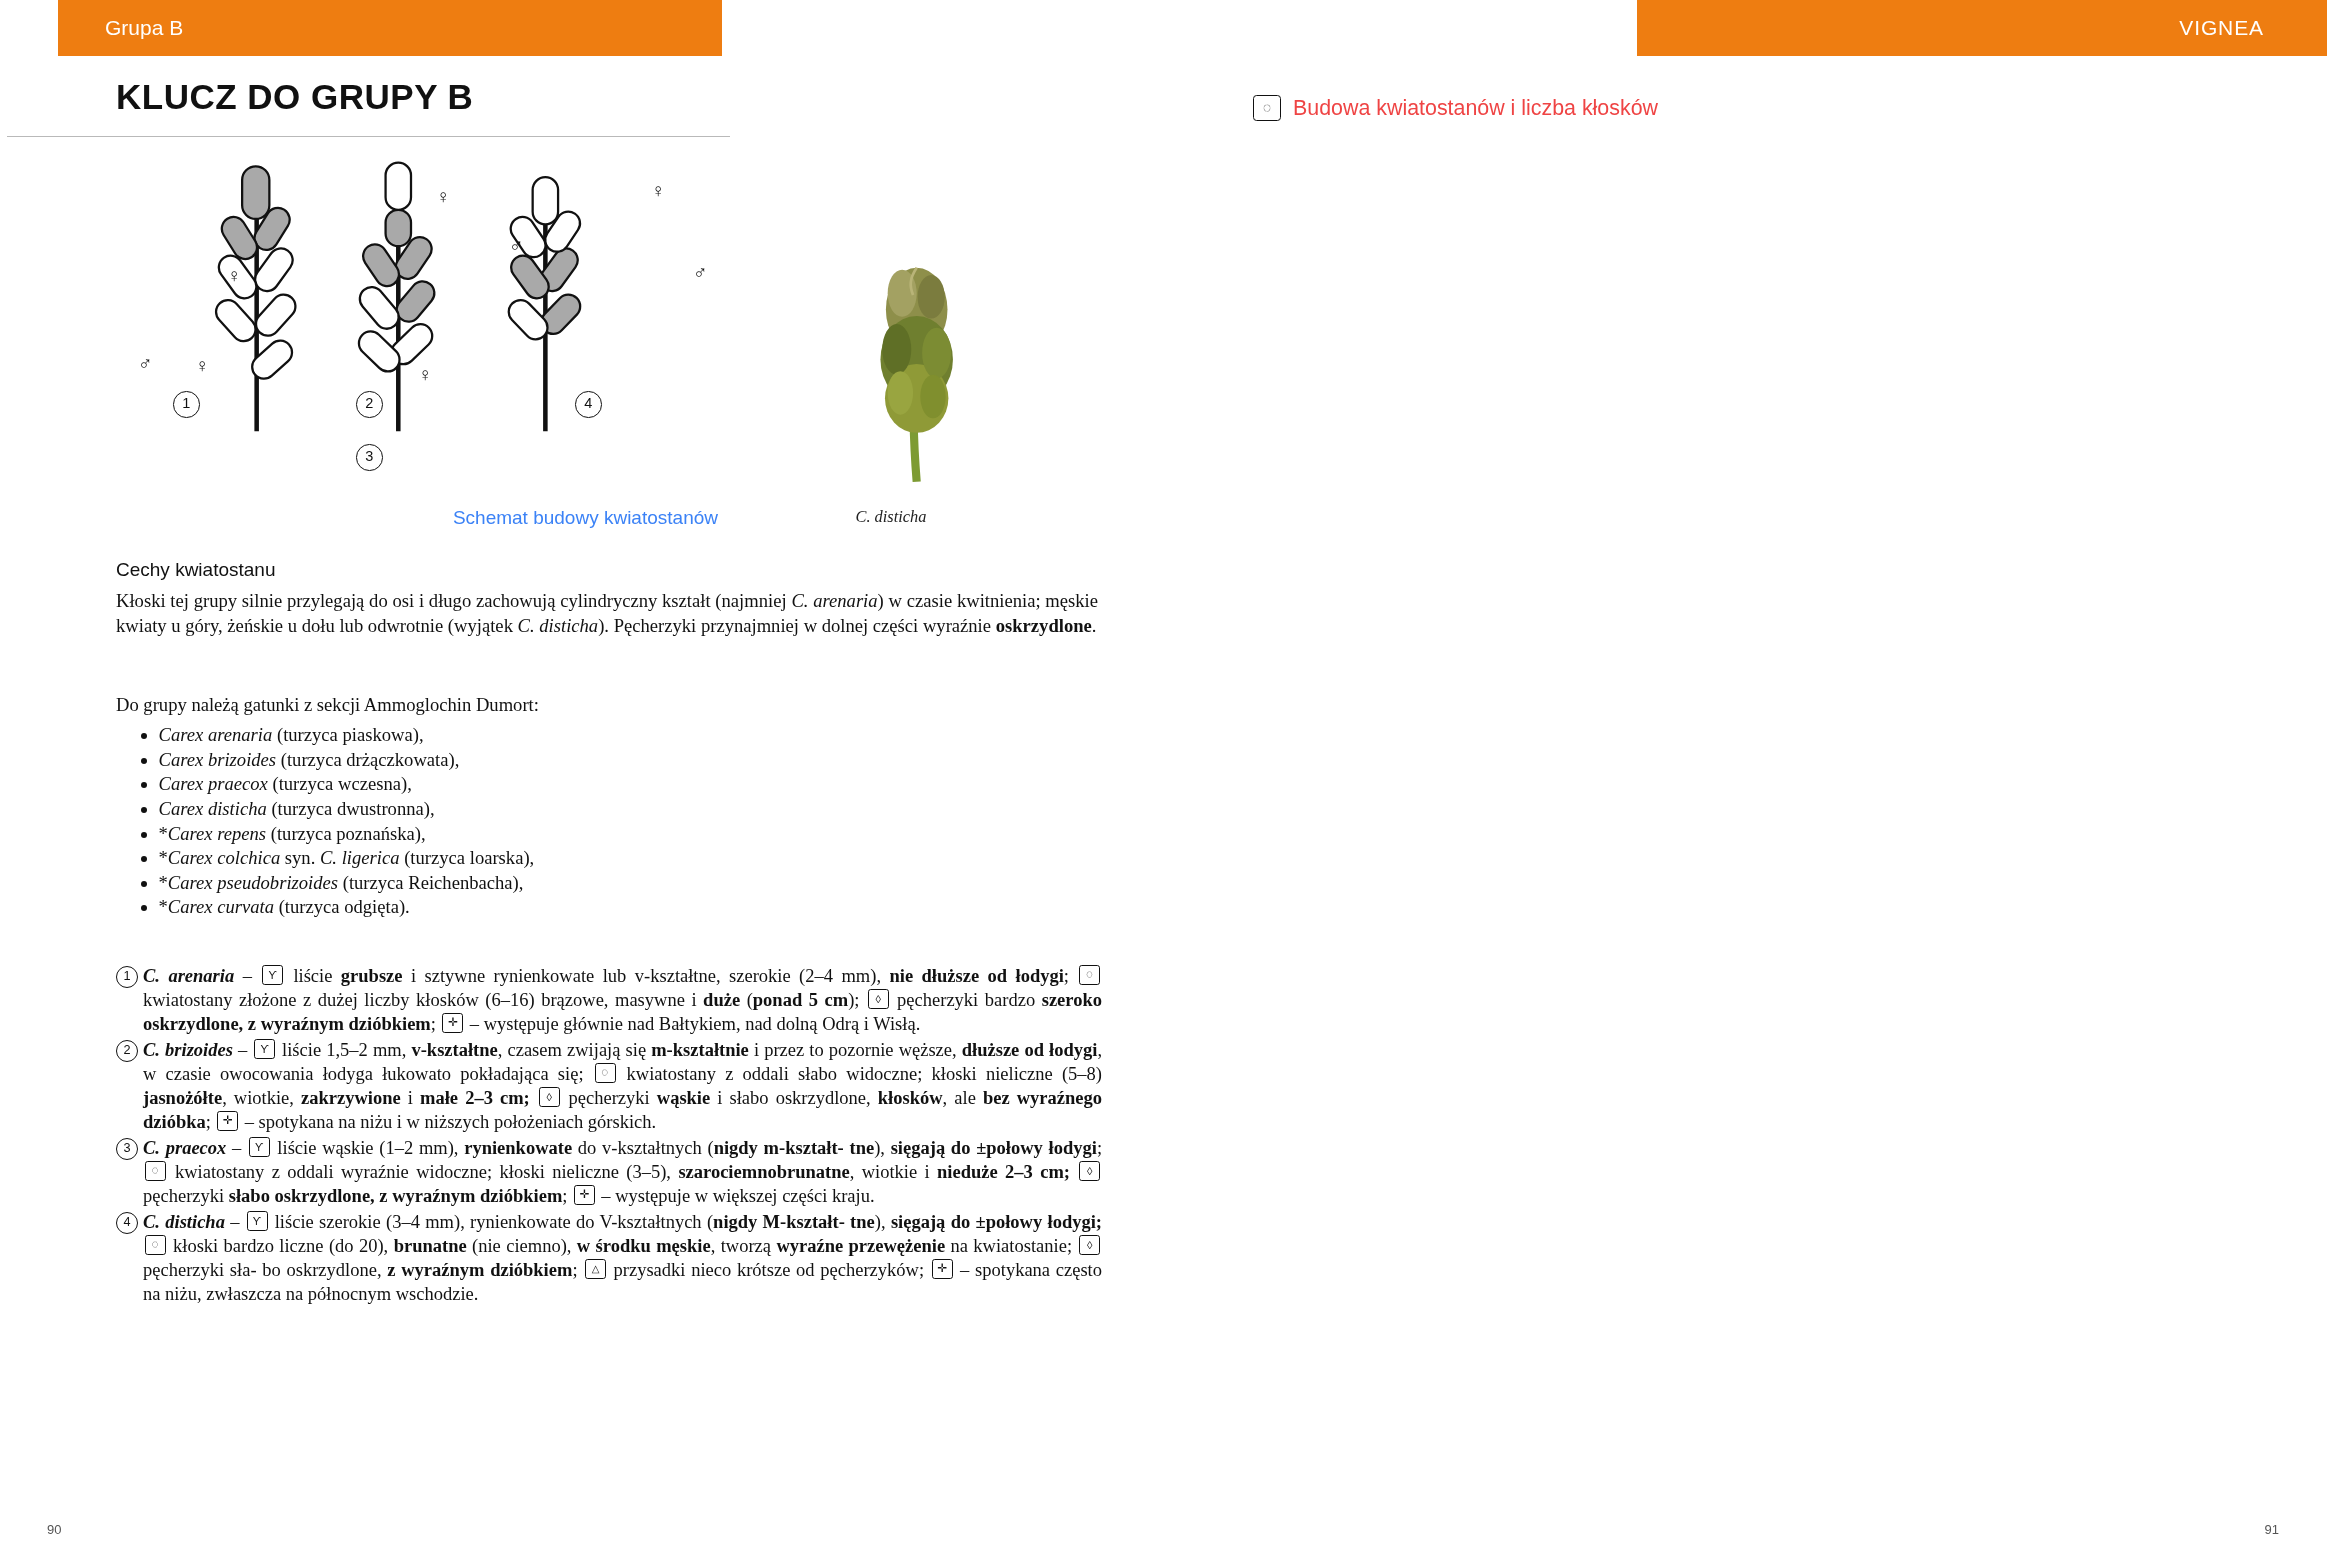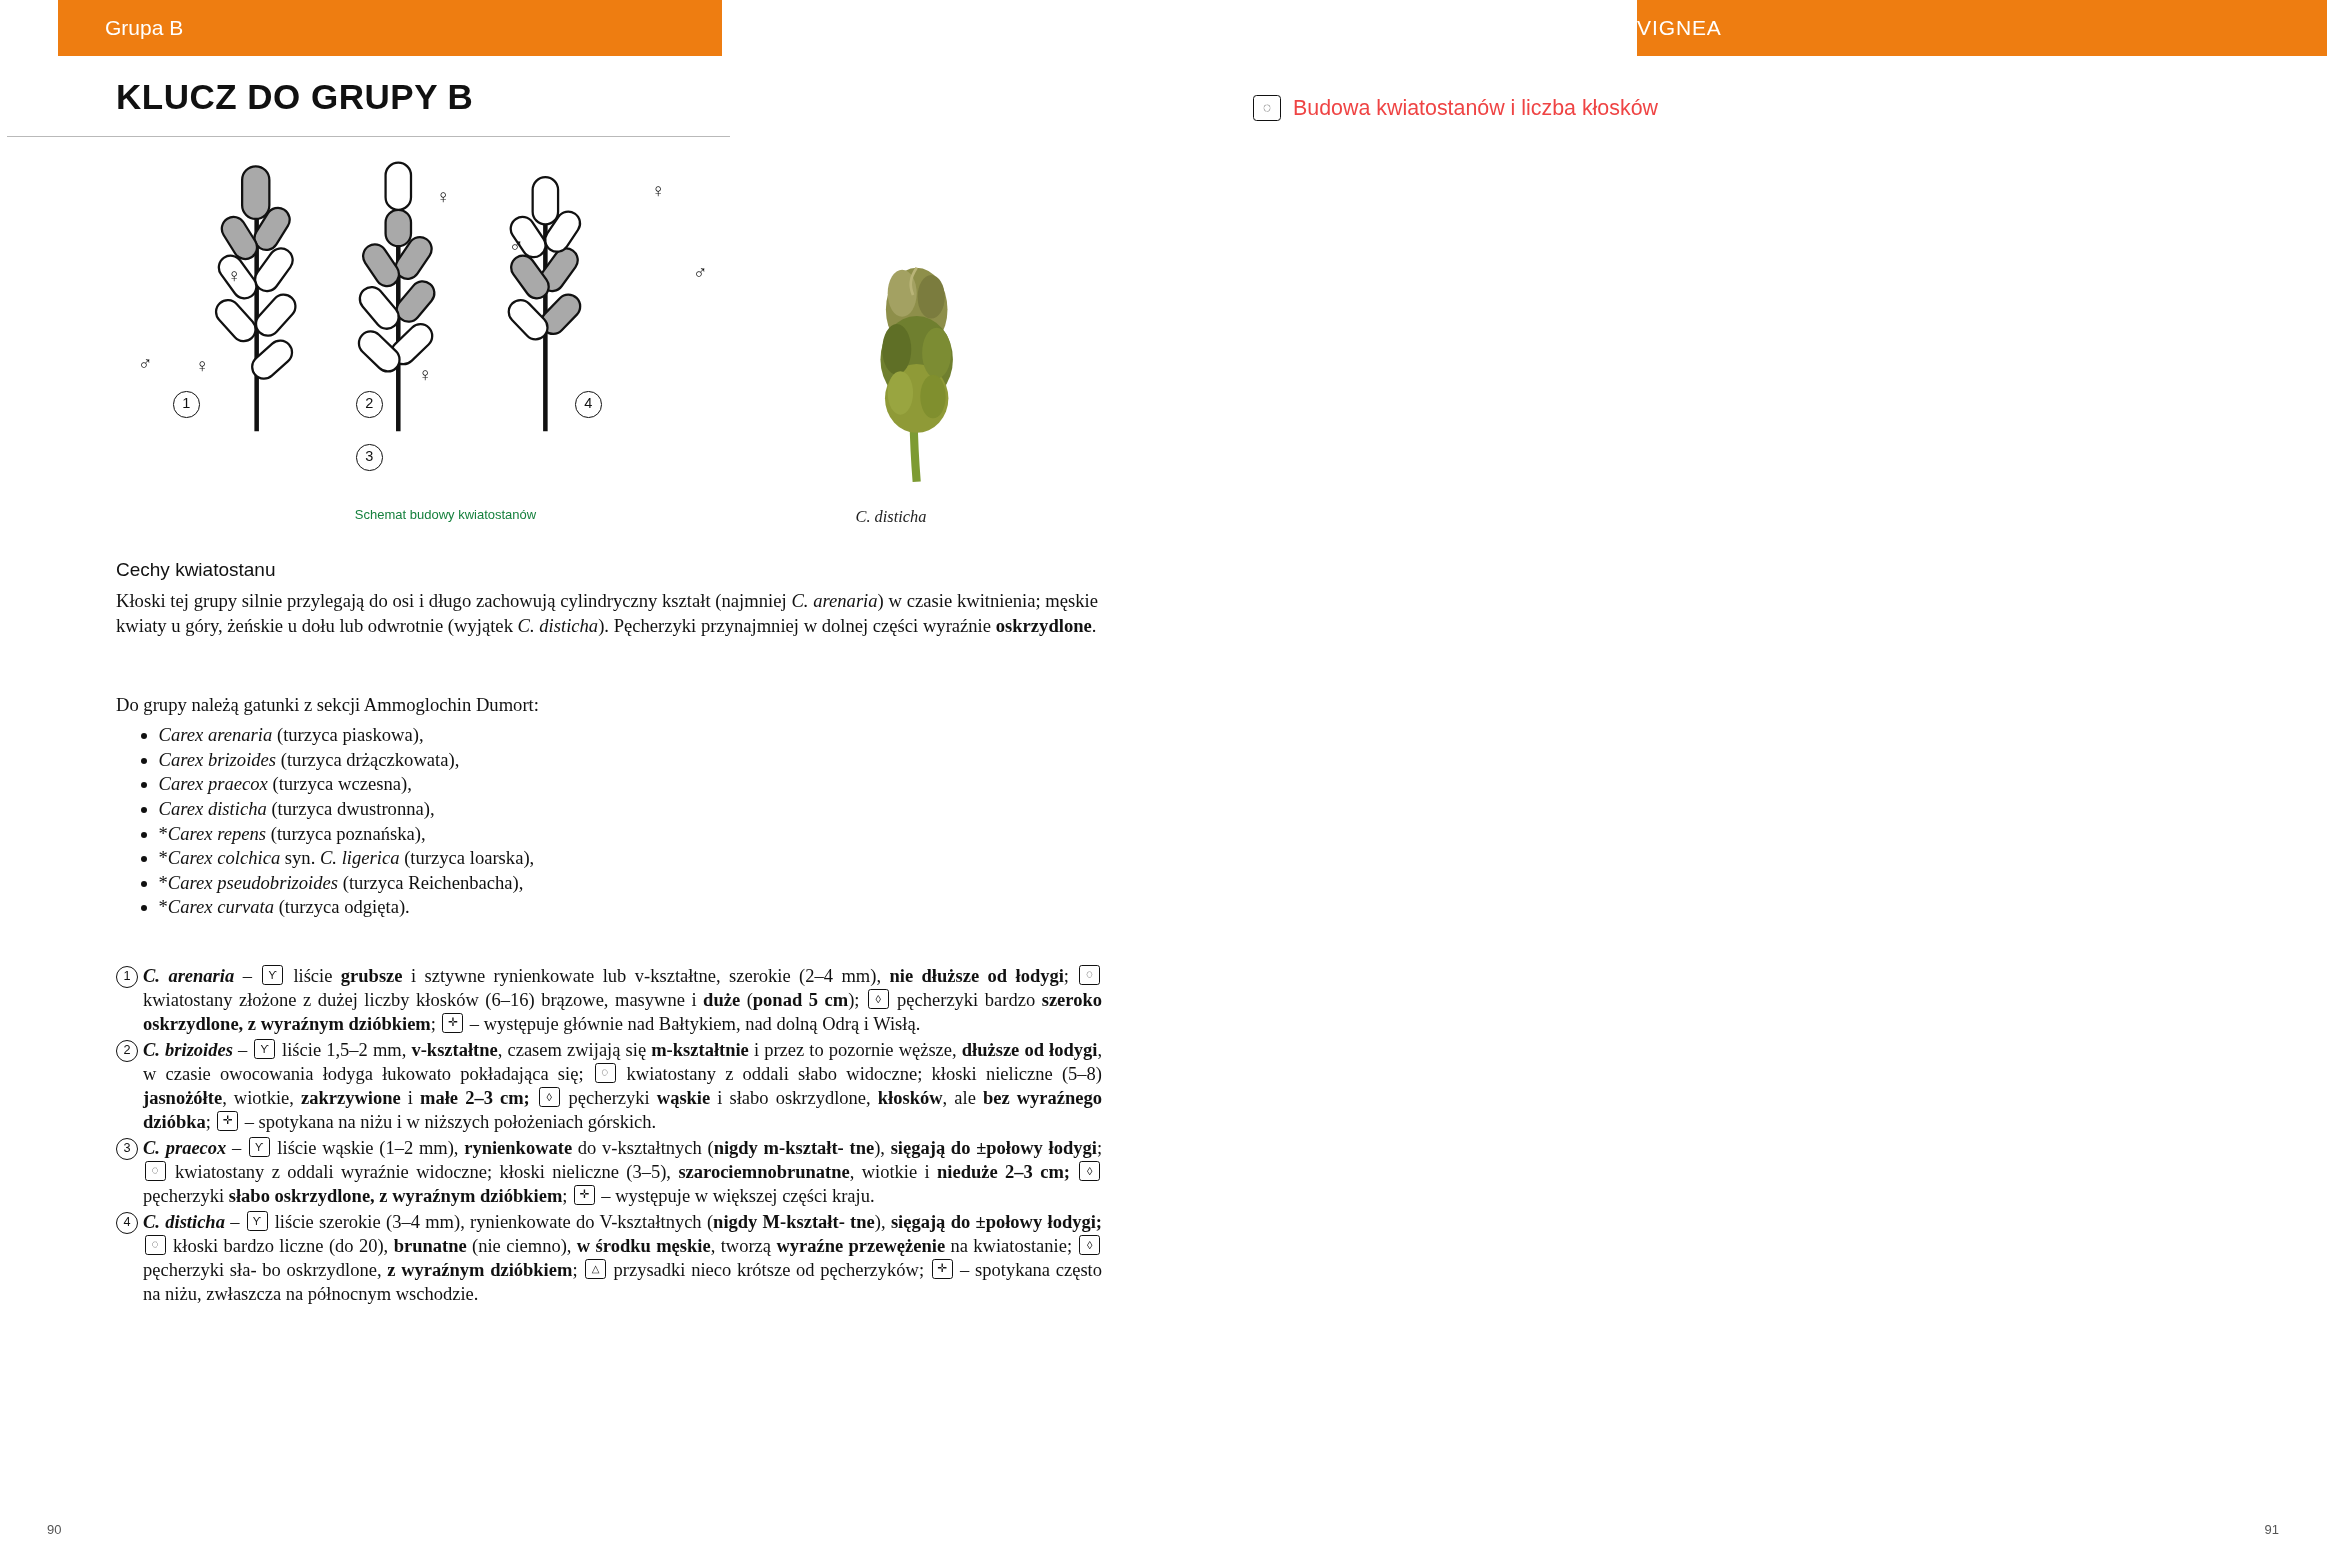--- a/index.html
+++ b/index.html
@@ -42,21 +42,21 @@
     width: 664px;
     padding-left: 47px;
     box-sizing: border-box;
   }
   .hdr-right {
     right: 0;
     top: 0;
     width: 691px;
     padding-right: 64px;
     box-sizing: border-box;
-    justify-content: flex-start;
+    justify-content: flex-end;
     letter-spacing: 0.9px;
   }
 
   
   .title {
     position: absolute;
     left: 116px;
     top: 77px;
     font-family: "Liberation Sans", sans-serif;
     font-weight: bold;
@@ -77,24 +77,24 @@
     left: 173px;
     top: 159px;
     width: 545px;
     height: 345px;
   }
   .schema-caption {
     position: absolute;
     left: 173px;
     top: 507px;
     width: 545px;
-    text-align: center;
-    font-family: "Liberation Sans", sans-serif;
-    font-size: 13px;
-    color: #15803d;
+    text-align: right;
+    font-family: "Liberation Sans", sans-serif;
+    font-size: 19px;
+    color: #3b82f6;
   }
   .photo-caption {
     position: absolute;
     left: 791px;
     top: 507px;
     width: 200px;
     text-align: center;
     font-family: "Liberation Serif", serif;
     font-style: italic;
     font-size: 16.4px;

